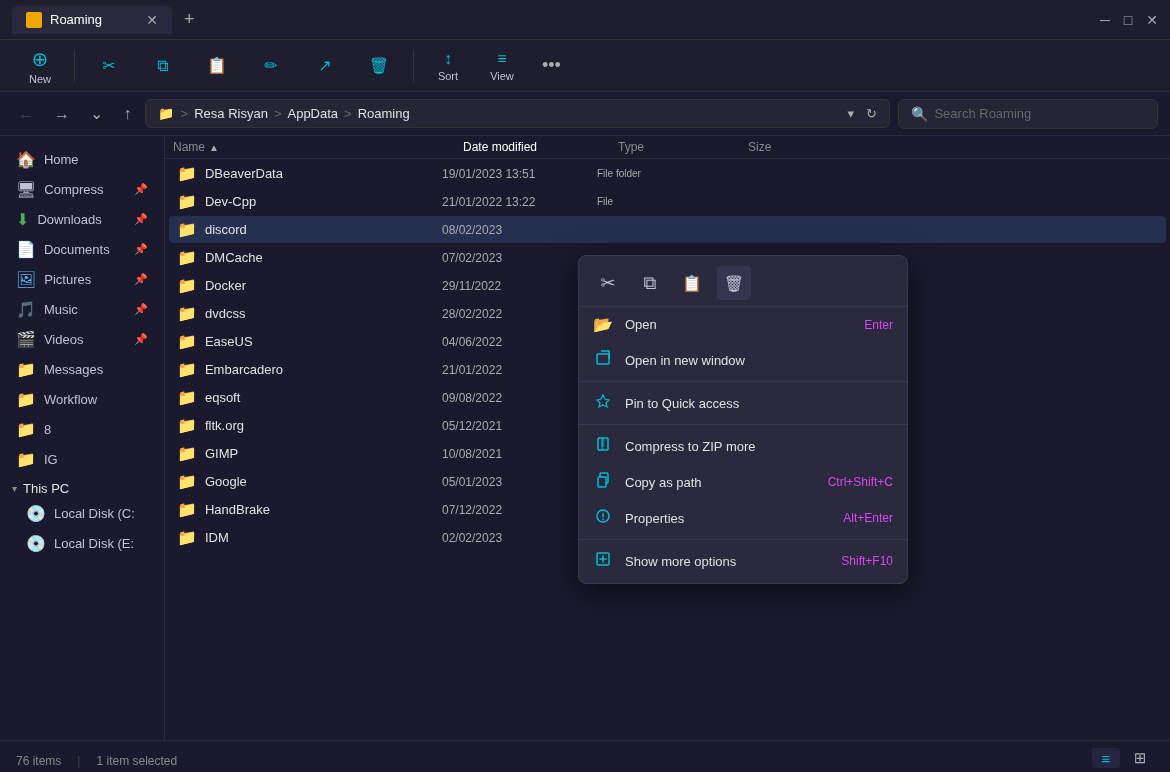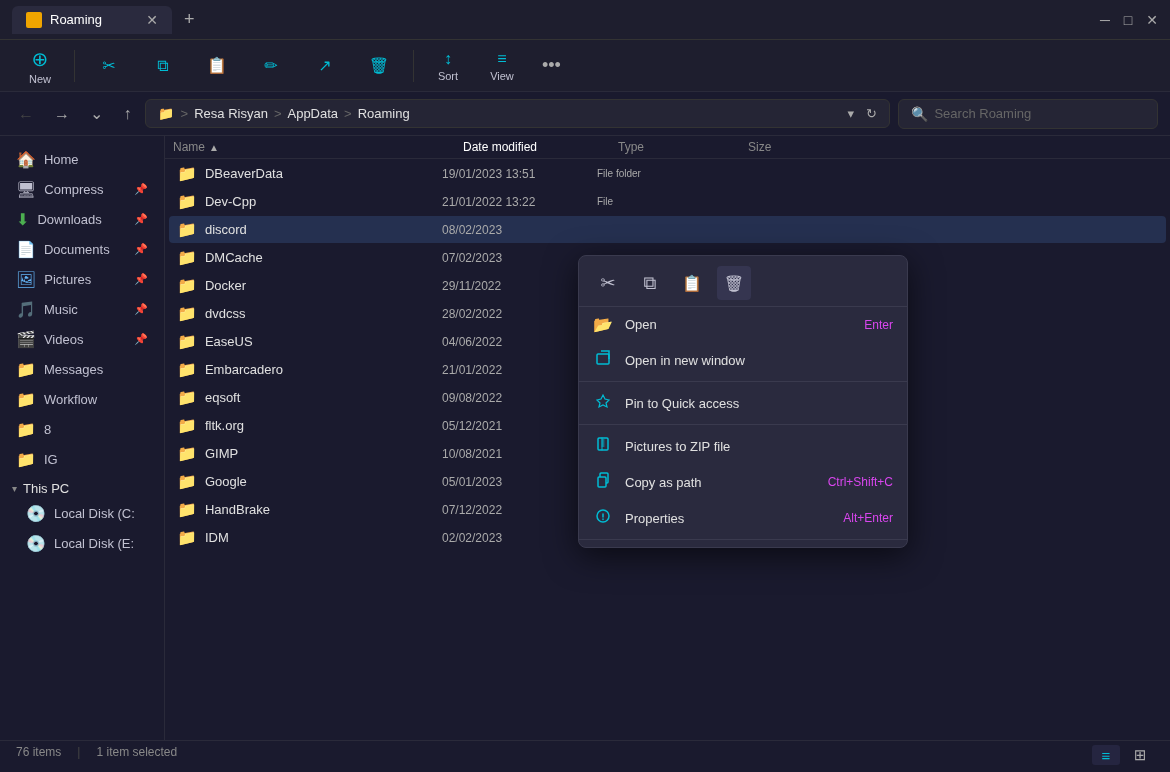--- a/index.html
+++ b/index.html
@@ -291,21 +291,21 @@
       background: #3a3a4e;
       margin: 3px 0;
     }
 
     
     .status-bar {
       height: 32px;
       background: #1a1a2e;
       border-top: 1px solid #2a2a3a;
       display: flex;
-      align-items: flex-start;
+      align-items: flex-end;
       padding: 4px 16px;
       gap: 16px;
       color: #888;
       font-size: 12px;
     }
     .status-sep { color: #444; }
     .status-right {
       margin-left: auto;
       display: flex;
       gap: 6px;
@@ -672,21 +672,21 @@
 
   <div class="ctx-sep"></div>
 
   <div class="ctx-item">
     <span class="ctx-icon">
       <svg width="16" height="16" viewBox="0 0 16 16" fill="none">
         <rect x="3" y="2" width="10" height="12" rx="1" stroke="#00bcd4" stroke-width="1.5" fill="none"></rect>
         <path d="M7 2V14M7 4H9M7 6H9M7 8H9M7 10H9" stroke="#00bcd4" stroke-width="1" stroke-linecap="round"></path>
       </svg>
     </span>
-    <span>Pictures to ZIP file</span>
+    <span>Compress to ZIP more</span>
   </div>
 
   <div class="ctx-item">
     <span class="ctx-icon">
       <svg width="16" height="16" viewBox="0 0 16 16" fill="none">
         <rect x="5" y="1" width="8" height="10" rx="1" stroke="#00bcd4" stroke-width="1.5" fill="none"></rect>
         <rect x="3" y="5" width="8" height="10" rx="1" stroke="#00bcd4" stroke-width="1.5" fill="#2a2a3e"></rect>
       </svg>
     </span>
     <span>Copy as path</span>
@@ -700,20 +700,30 @@
         <path d="M8 6V9M8 11V11.5" stroke="#00bcd4" stroke-width="1.5" stroke-linecap="round"></path>
       </svg>
     </span>
     <span>Properties</span>
     <span class="ctx-shortcut">Alt+Enter</span>
   </div>
 
   <div class="ctx-sep"></div>
 
 
+  <div class="ctx-item">
+    <span class="ctx-icon">
+      <svg width="16" height="16" viewBox="0 0 16 16" fill="none">
+        <rect x="2" y="2" width="12" height="12" rx="1" stroke="#00bcd4" stroke-width="1.5" fill="none"></rect>
+        <path d="M5 8H11M8 5V11" stroke="#00bcd4" stroke-width="1.5" stroke-linecap="round"></path>
+      </svg>
+    </span>
+    <span>Show more options</span>
+    <span class="ctx-shortcut">Shift+F10</span>
+  </div>
 </div>
 
 <div class="status-bar">
   <span>76 items</span>
   <span class="status-sep">|</span>
   <span>1 item selected</span>
   <div class="status-right">
     <div class="view-btn active">
       <span>≡</span>
     </div>

